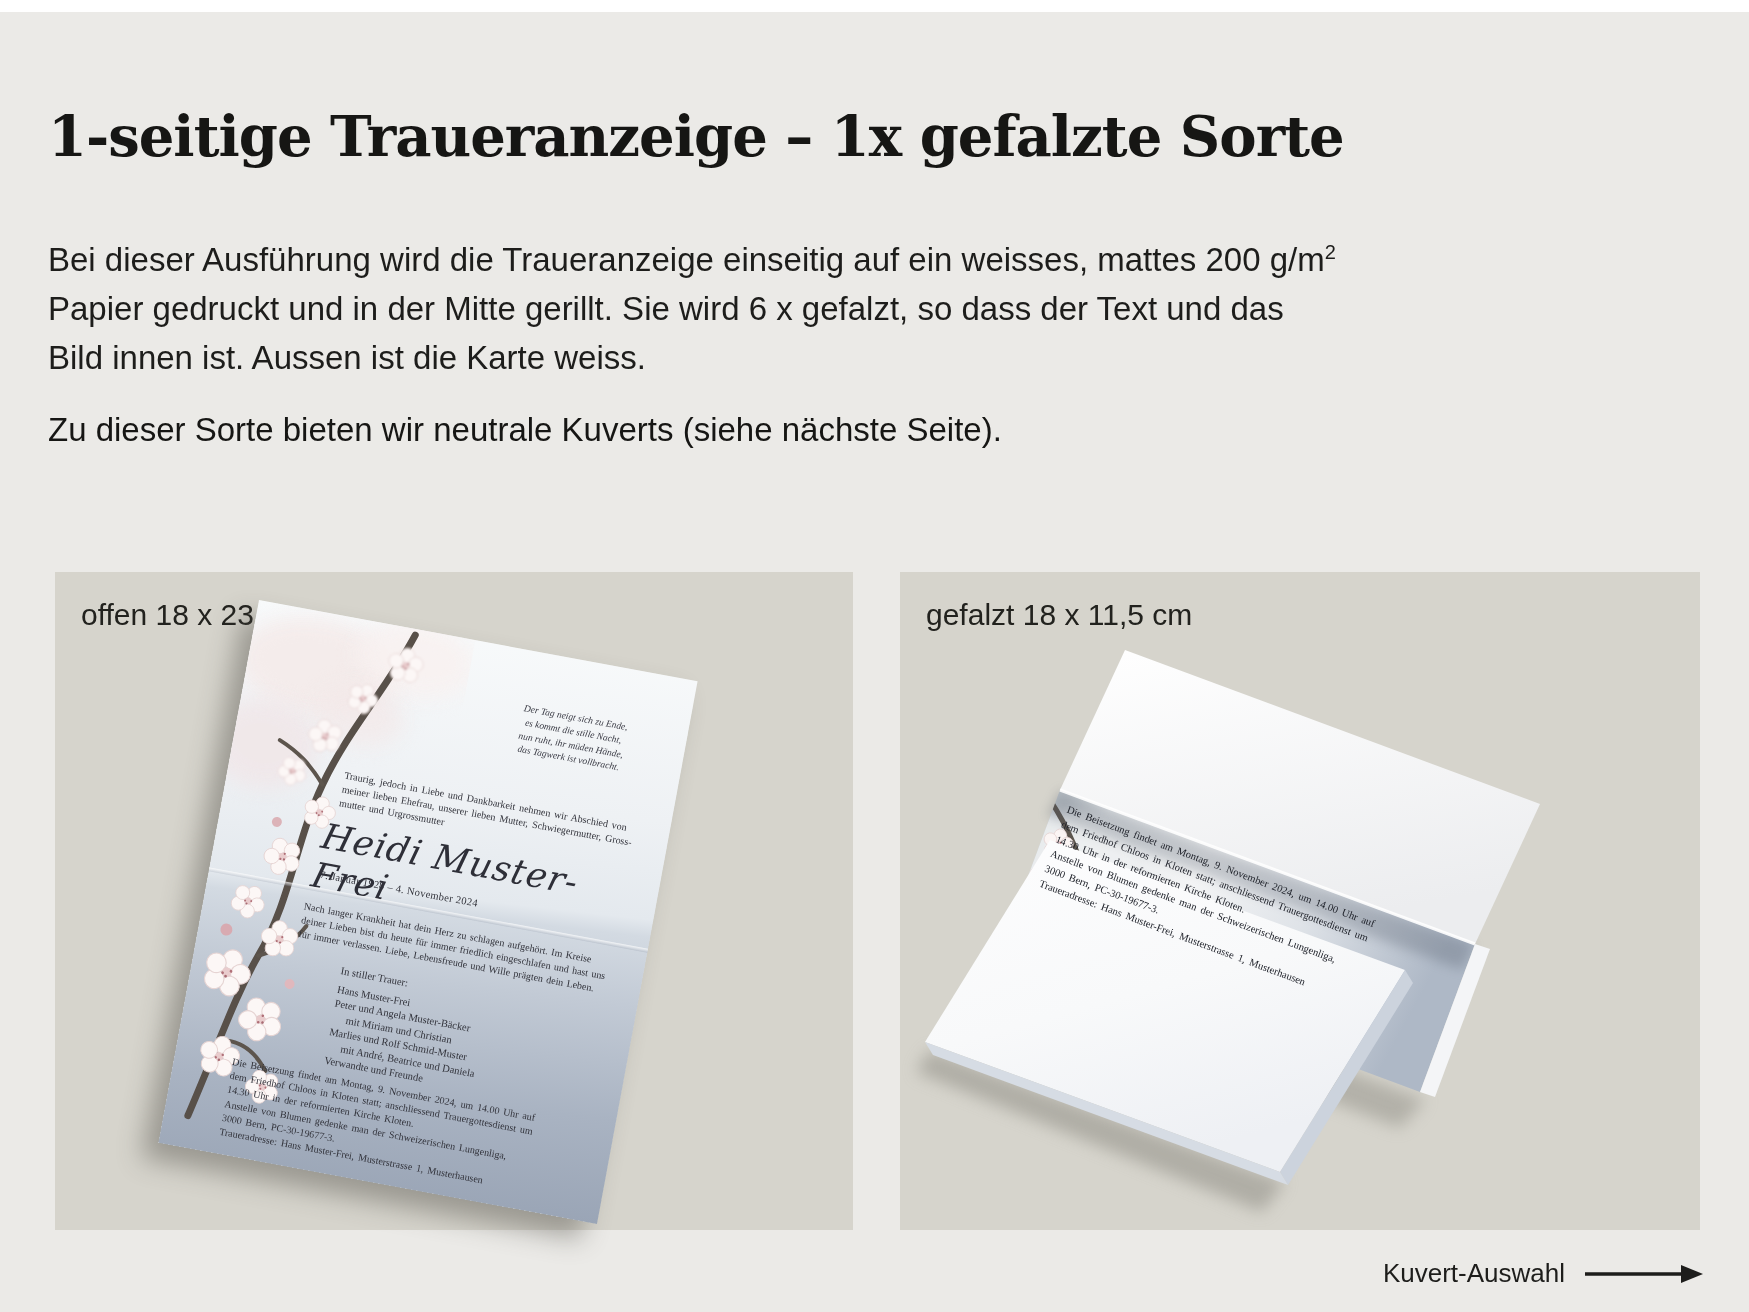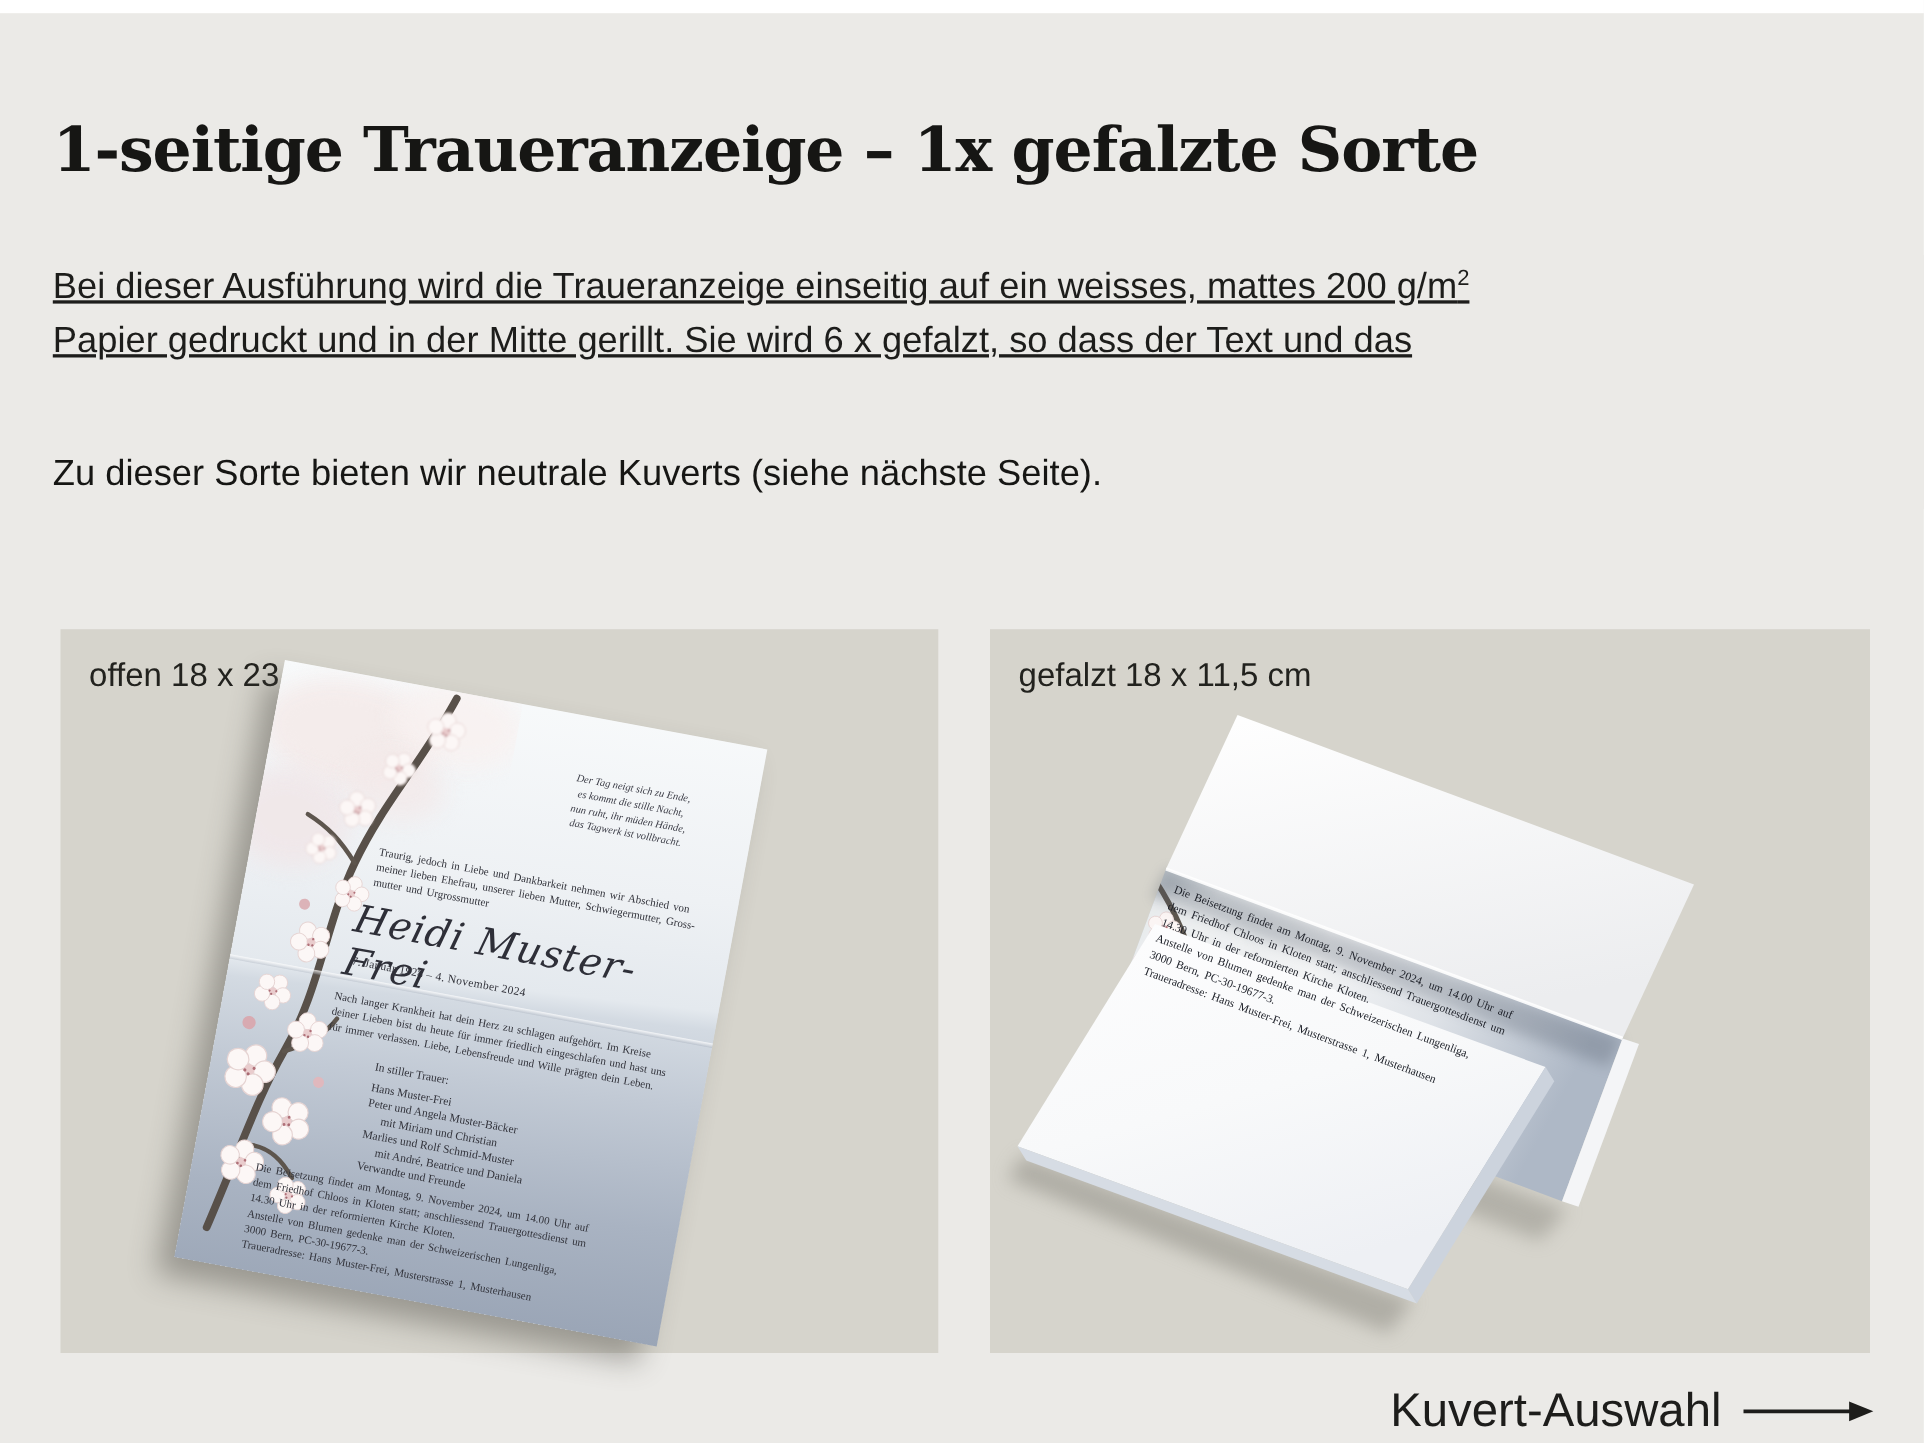--- a/index.html
+++ b/index.html
@@ -13,21 +13,21 @@
   
   .title{
     position:absolute; left:48px; top:56px;
     font-family:"DejaVu Serif", serif;
     font-size:56px; line-height:1.1; letter-spacing:-1px; color:#161614;
     white-space:nowrap;
   }
   .title .t-bold{font-weight:bold;}
   .intro-par{
     position:absolute; left:48px; top:190px;
-    font-size:33px; line-height:49px; color:#1d1d1b;text-decoration:underline;
+    font-size:33px; line-height:49px; color:#1d1d1b;
   }
   .intro-par sup{font-size:20px; line-height:0;}
   .note-line{
     position:absolute; left:48px; top:366px;
     font-size:33px; font-weight:normal; color:#161614;
   }
   
   .panel{position:absolute; top:560px; height:658px; background:#d6d4cc;}
   .panel-left{left:55px; width:798px;}
   .panel-right{left:900px; width:800px;}
@@ -76,31 +76,31 @@
     position:absolute; left:170px; top:230px; width:430px;
     transform:rotate(20.5deg); transform-origin:0 0;
     font-family:"Liberation Serif", serif;
     font-size:10.5px; line-height:1.5; color:#20232b; word-spacing:2px;
   }
   
   .kuvert{
     position:absolute; top:1246px; right:44px;
     display:flex; align-items:center; gap:18px;
   }
-  .kuvert-label{font-size:43px; color:#1d1d1b;}
+  .kuvert-label{font-size:26px; color:#1d1d1b;}
   .arrow-icon{display:block;}
 </style>
 </head>
 <body>
 
 <div class="page">
 
   <h1 class="title"><span>1-seitige Traueranzeige – </span><span class="t-bold">1x gefalzte Sorte</span></h1>
 
-  <p class="intro-par"><span>Bei dieser Ausführung wird die Traueranzeige einseitig auf ein weisses, mattes 200 g/m</span><sup>2</sup><br><span>Papier gedruckt und in der Mitte gerillt. Sie wird 6 x gefalzt, so dass der Text und das</span><br></p>
+  <p class="intro-par"><span>Bei dieser Ausführung wird die Traueranzeige einseitig auf ein weisses, mattes 200 g/m</span><sup>2</sup><br><span>Papier gedruckt und in der Mitte gerillt. Sie wird 6 x gefalzt, so dass der Text und das</span><br><span>Bild innen ist. Aussen ist die Karte weiss.</span></p>
 
   <p class="note-line">Zu dieser Sorte bieten wir neutrale Kuverts (siehe nächste Seite).</p>
 
   <div class="panel panel-left">
     <div class="panel-label">offen 18 x 23 cm</div>
 
     <div class="open-card">
 
       <svg class="blossom-svg" width="220" height="552" viewBox="0 0 220 552">
         <defs>

